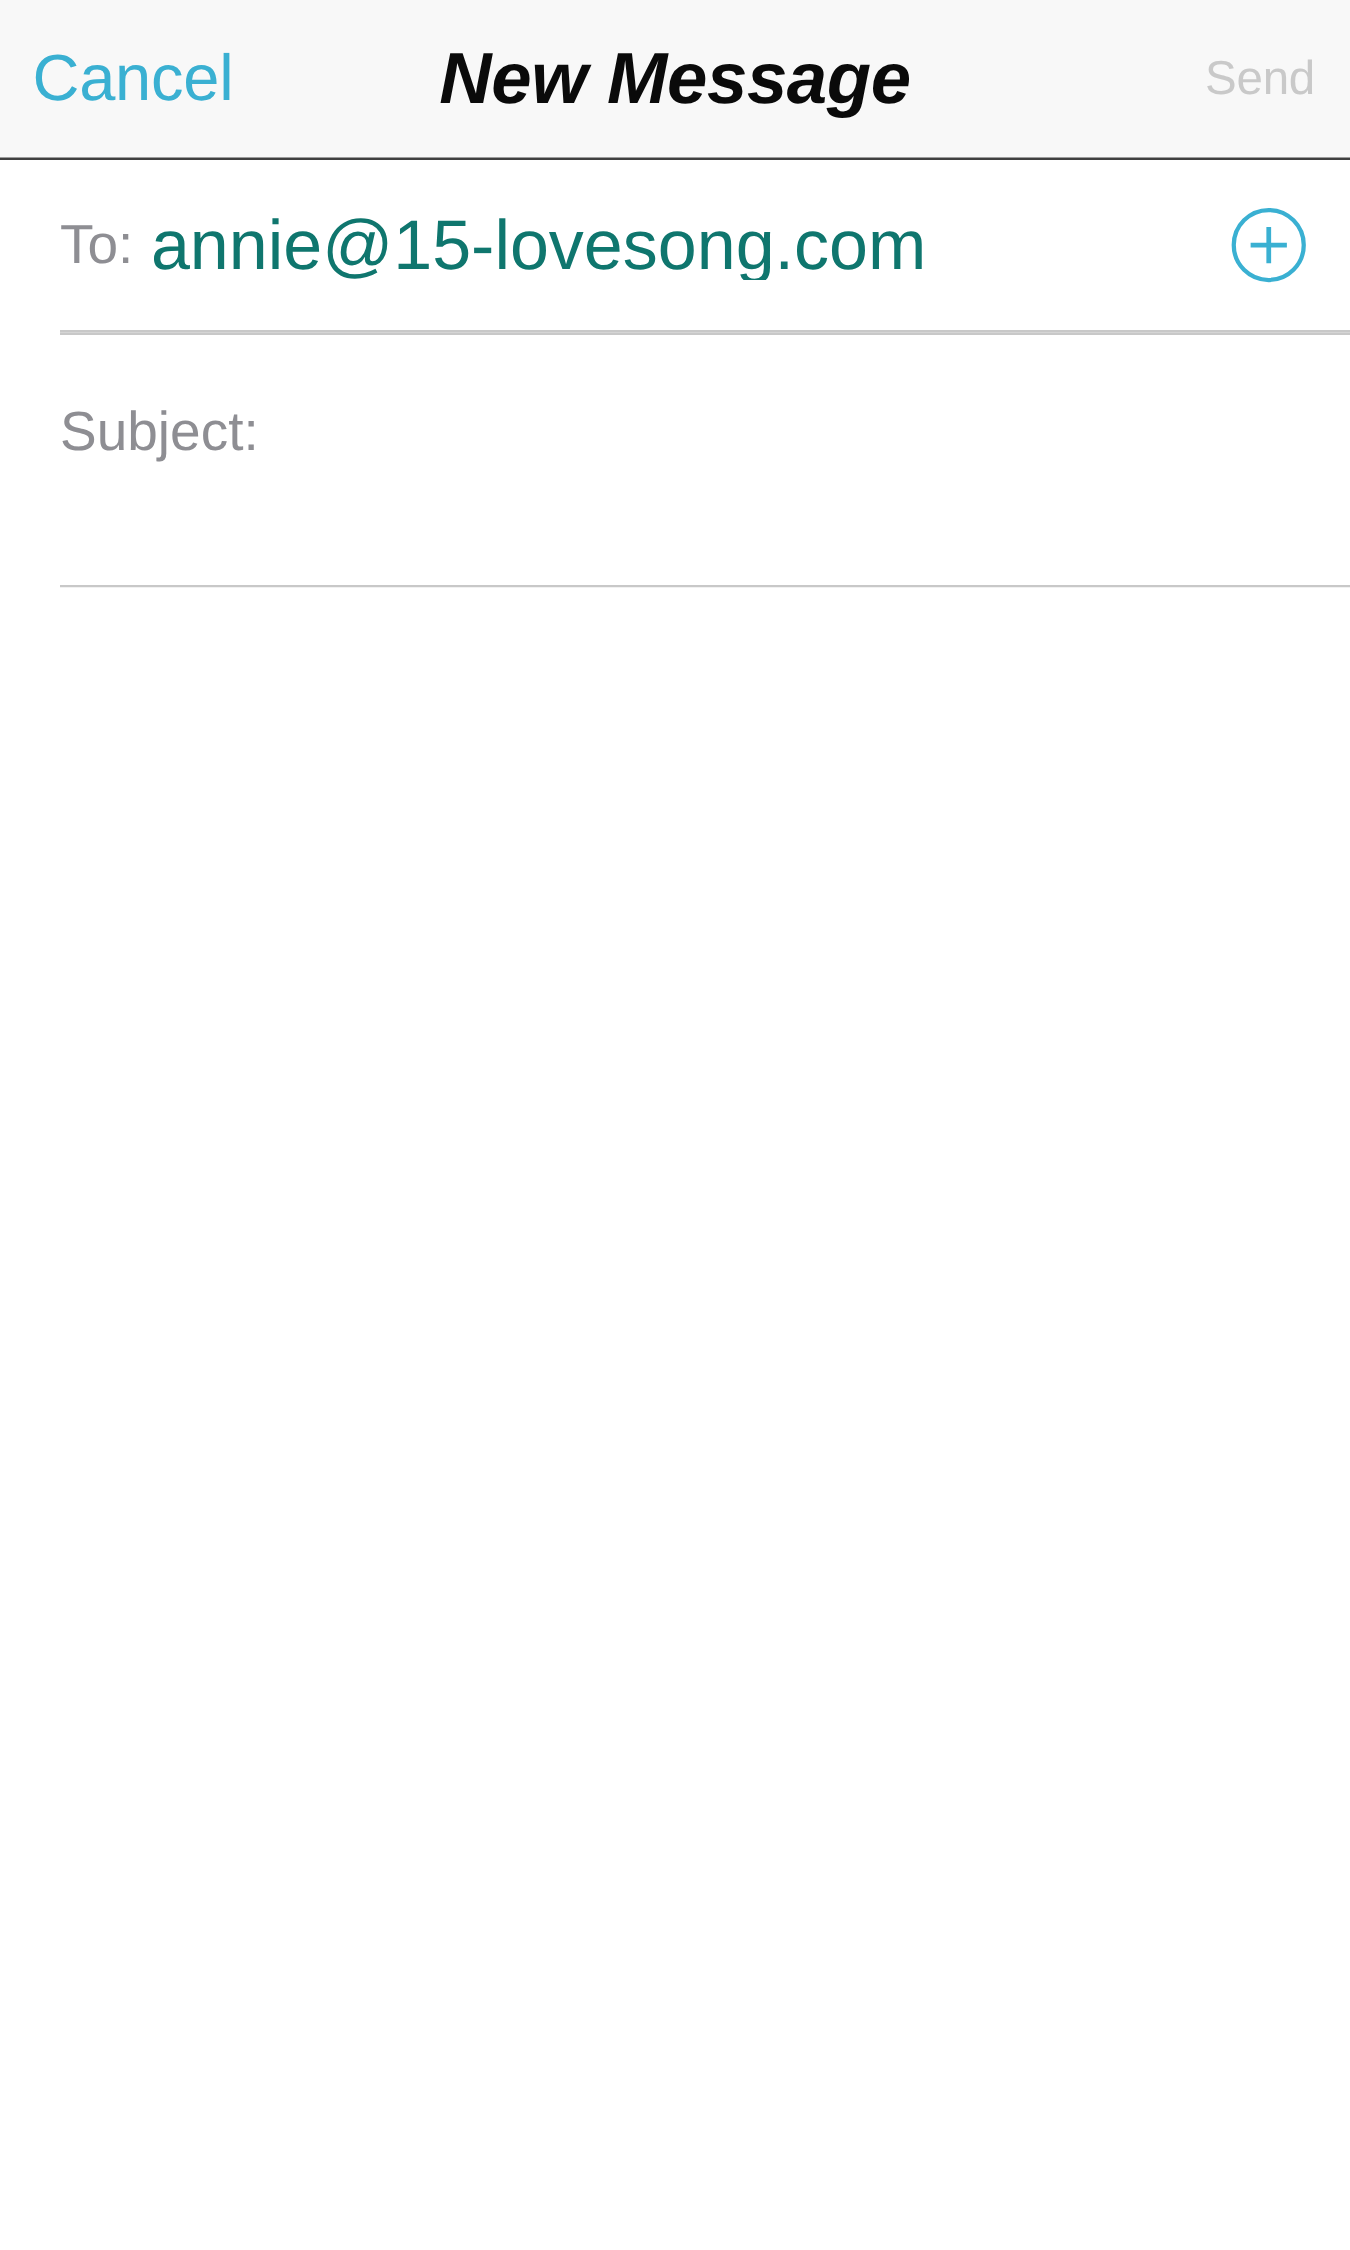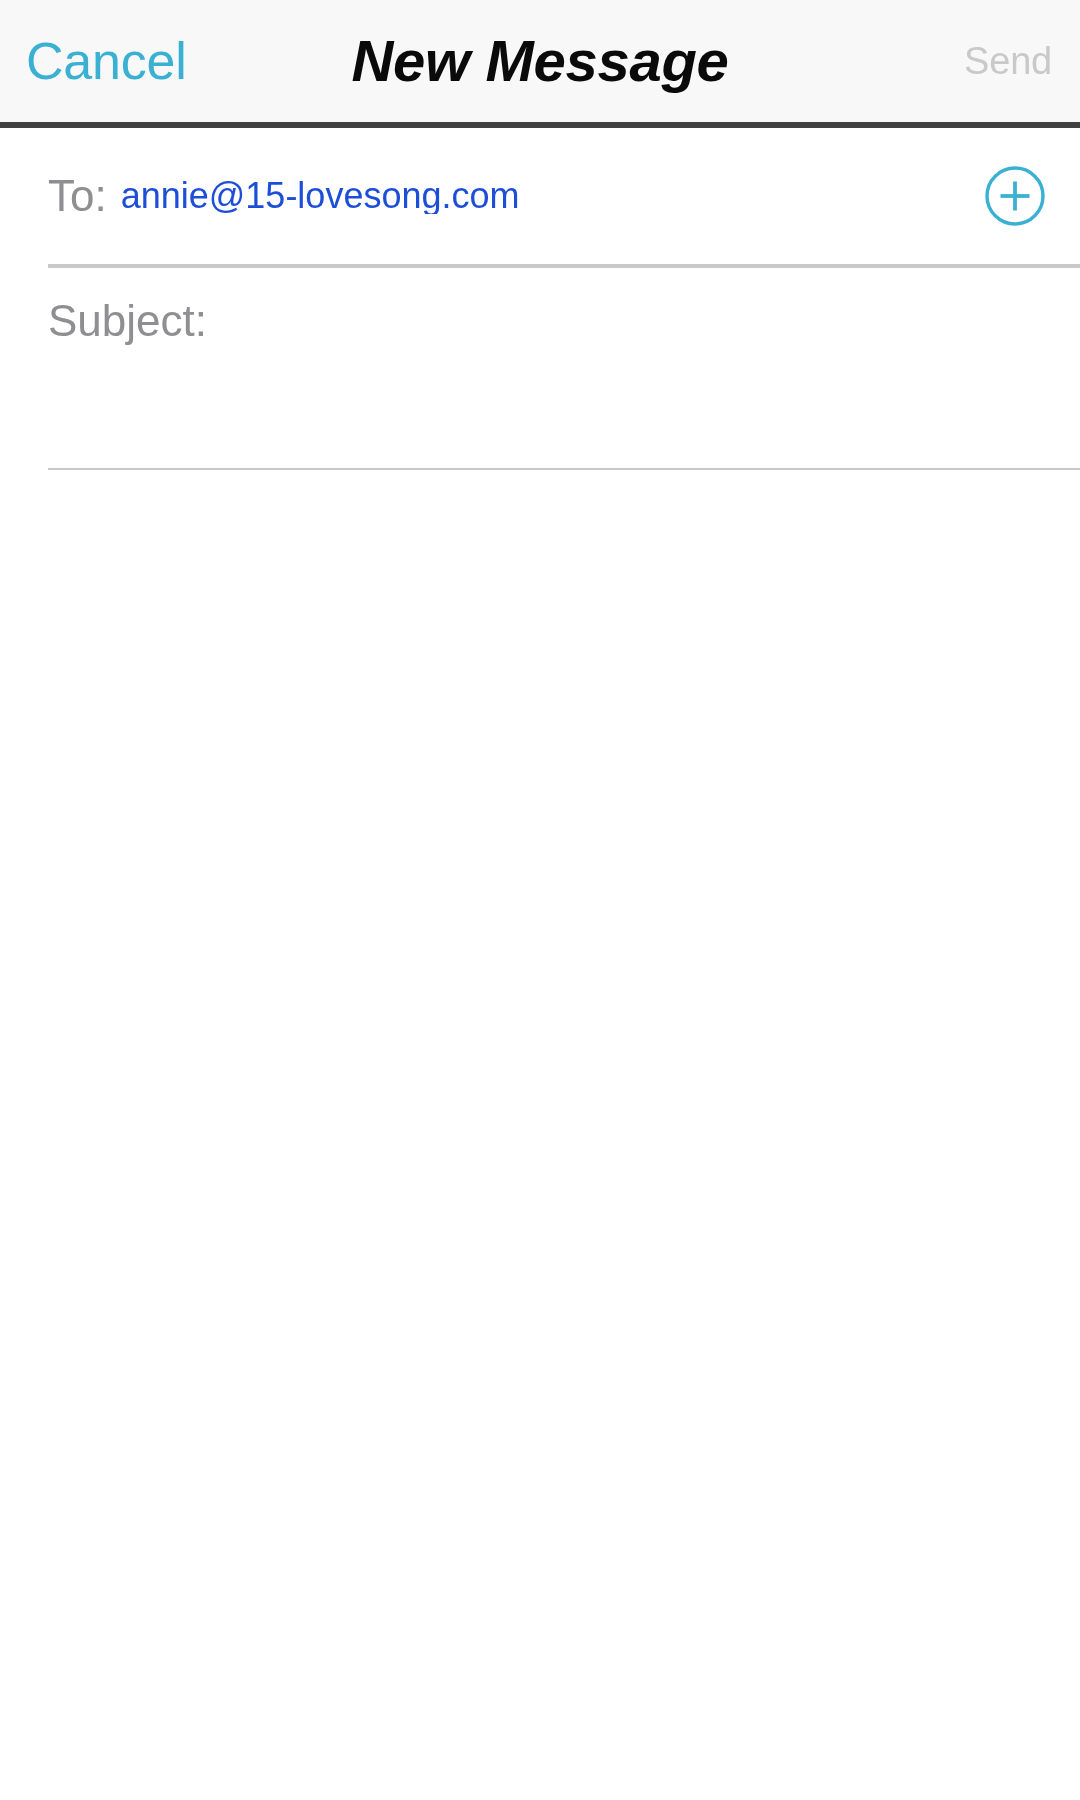--- a/index.html
+++ b/index.html
@@ -23,21 +23,21 @@
     display: flex;
     flex-direction: column;
   }
 
   
   .navbar {
     position: relative;
     height: 128px;
     min-height: 128px;
     background: #f8f8f8;
-    border-bottom: 6px solid #404040;
+    border-bottom: 2px solid #404040;
     display: flex;
     align-items: center;
     box-sizing: border-box;
   }
   .nav-cancel {
     position: absolute;
     left: 26px;
     top: 50%;
     transform: translateY(-50%);
     font-size: 52px;
@@ -83,43 +83,43 @@
   .field-row {
     position: relative;
     display: flex;
     align-items: flex-start;
     padding: 0 0 0 48px;
     box-sizing: border-box;
     min-height: 136px;
   }
   .field-row.to-row     { height: 136px; align-items: center; }
   .field-row.cc-row     { height: 138px; align-items: center; }
-  .field-row.subject-row{ min-height: 200px; align-items: flex-start; padding-top: 15px; }
+  .field-row.subject-row{ min-height: 200px; align-items: flex-start; padding-top: 40px; }
 
   .divider {
     height: 2px;
     background: #c8c8c8;
     margin-left: 48px;
     margin-right: 0;
   }
 
   .field-label {
     font-size: 44px;
     color: #8e8e93;
     line-height: 1;
     white-space: nowrap;
     flex: 0 0 auto;
   }
   .field-label.subject-label {
     padding-top: 16px;
   }
 
   .field-value {
-    font-size: 36px;
-    color: #1d4ed8;
+    font-size: 56px;
+    color: #0f766e;
     line-height: 1;
     margin-left: 14px;
     white-space: nowrap;
     flex: 1 1 auto;
     overflow: hidden;
   }
 
   .subject-value {
     margin-left: 22px;
     flex: 1 1 auto;

